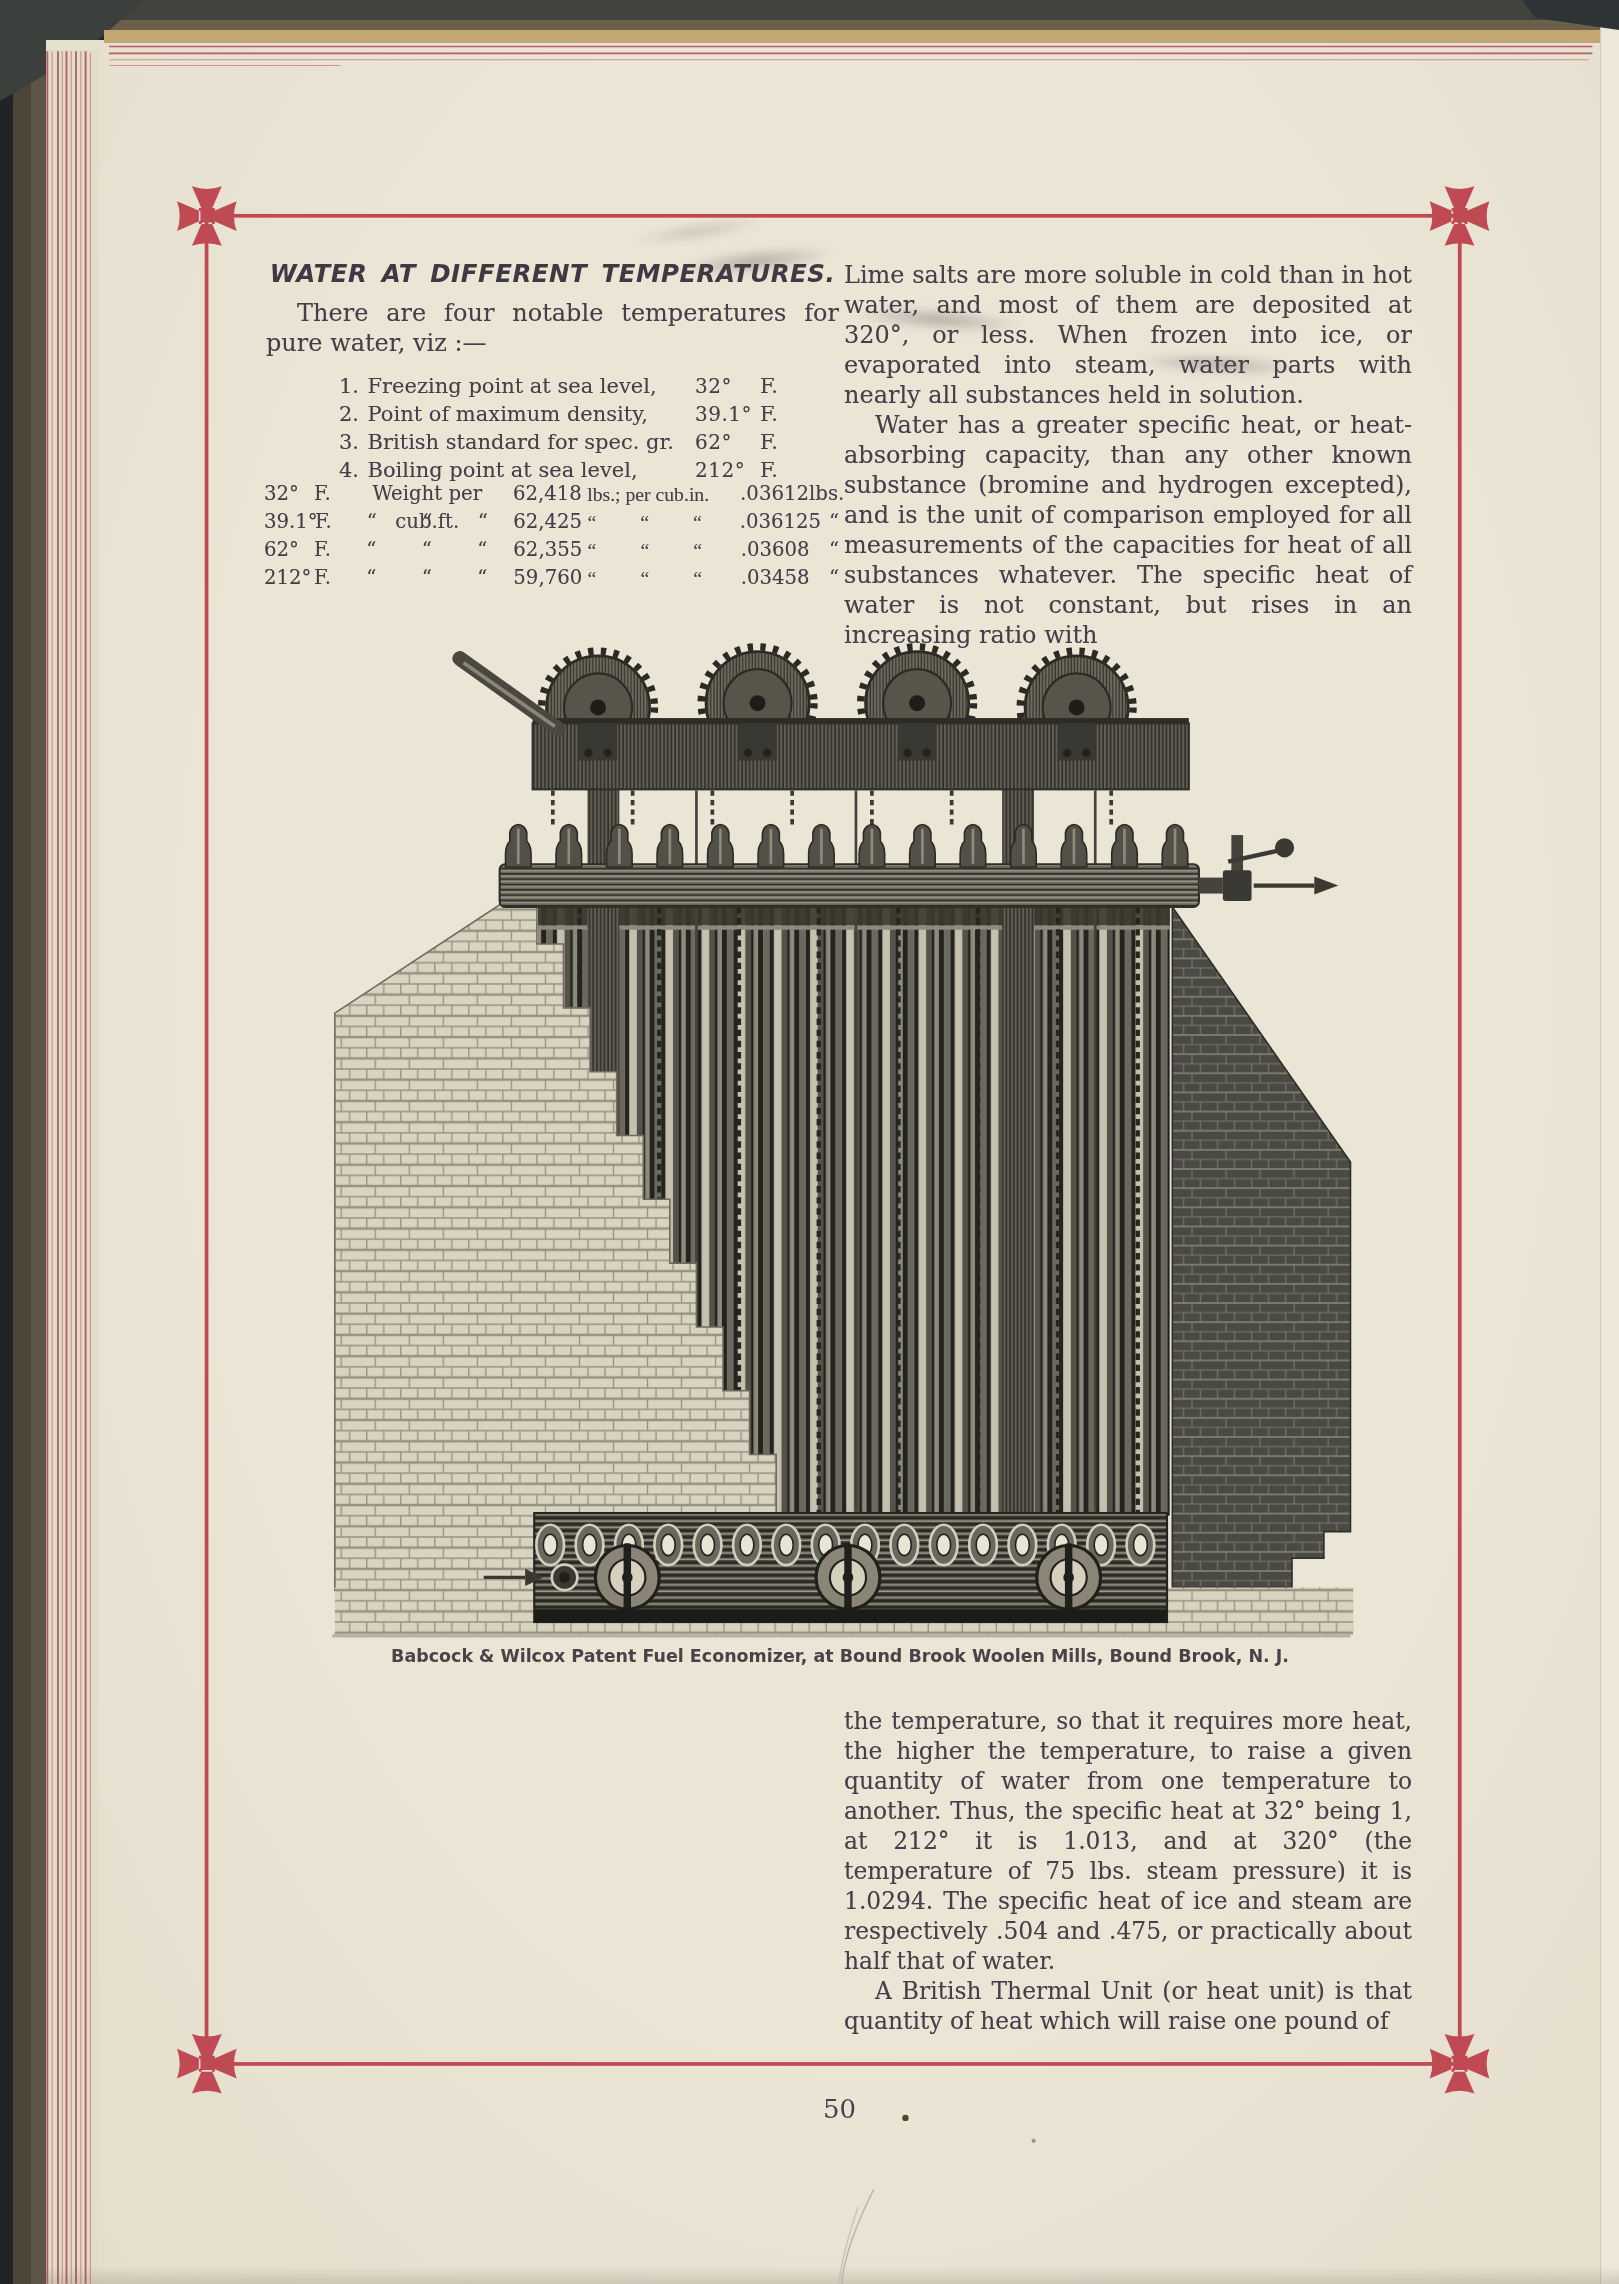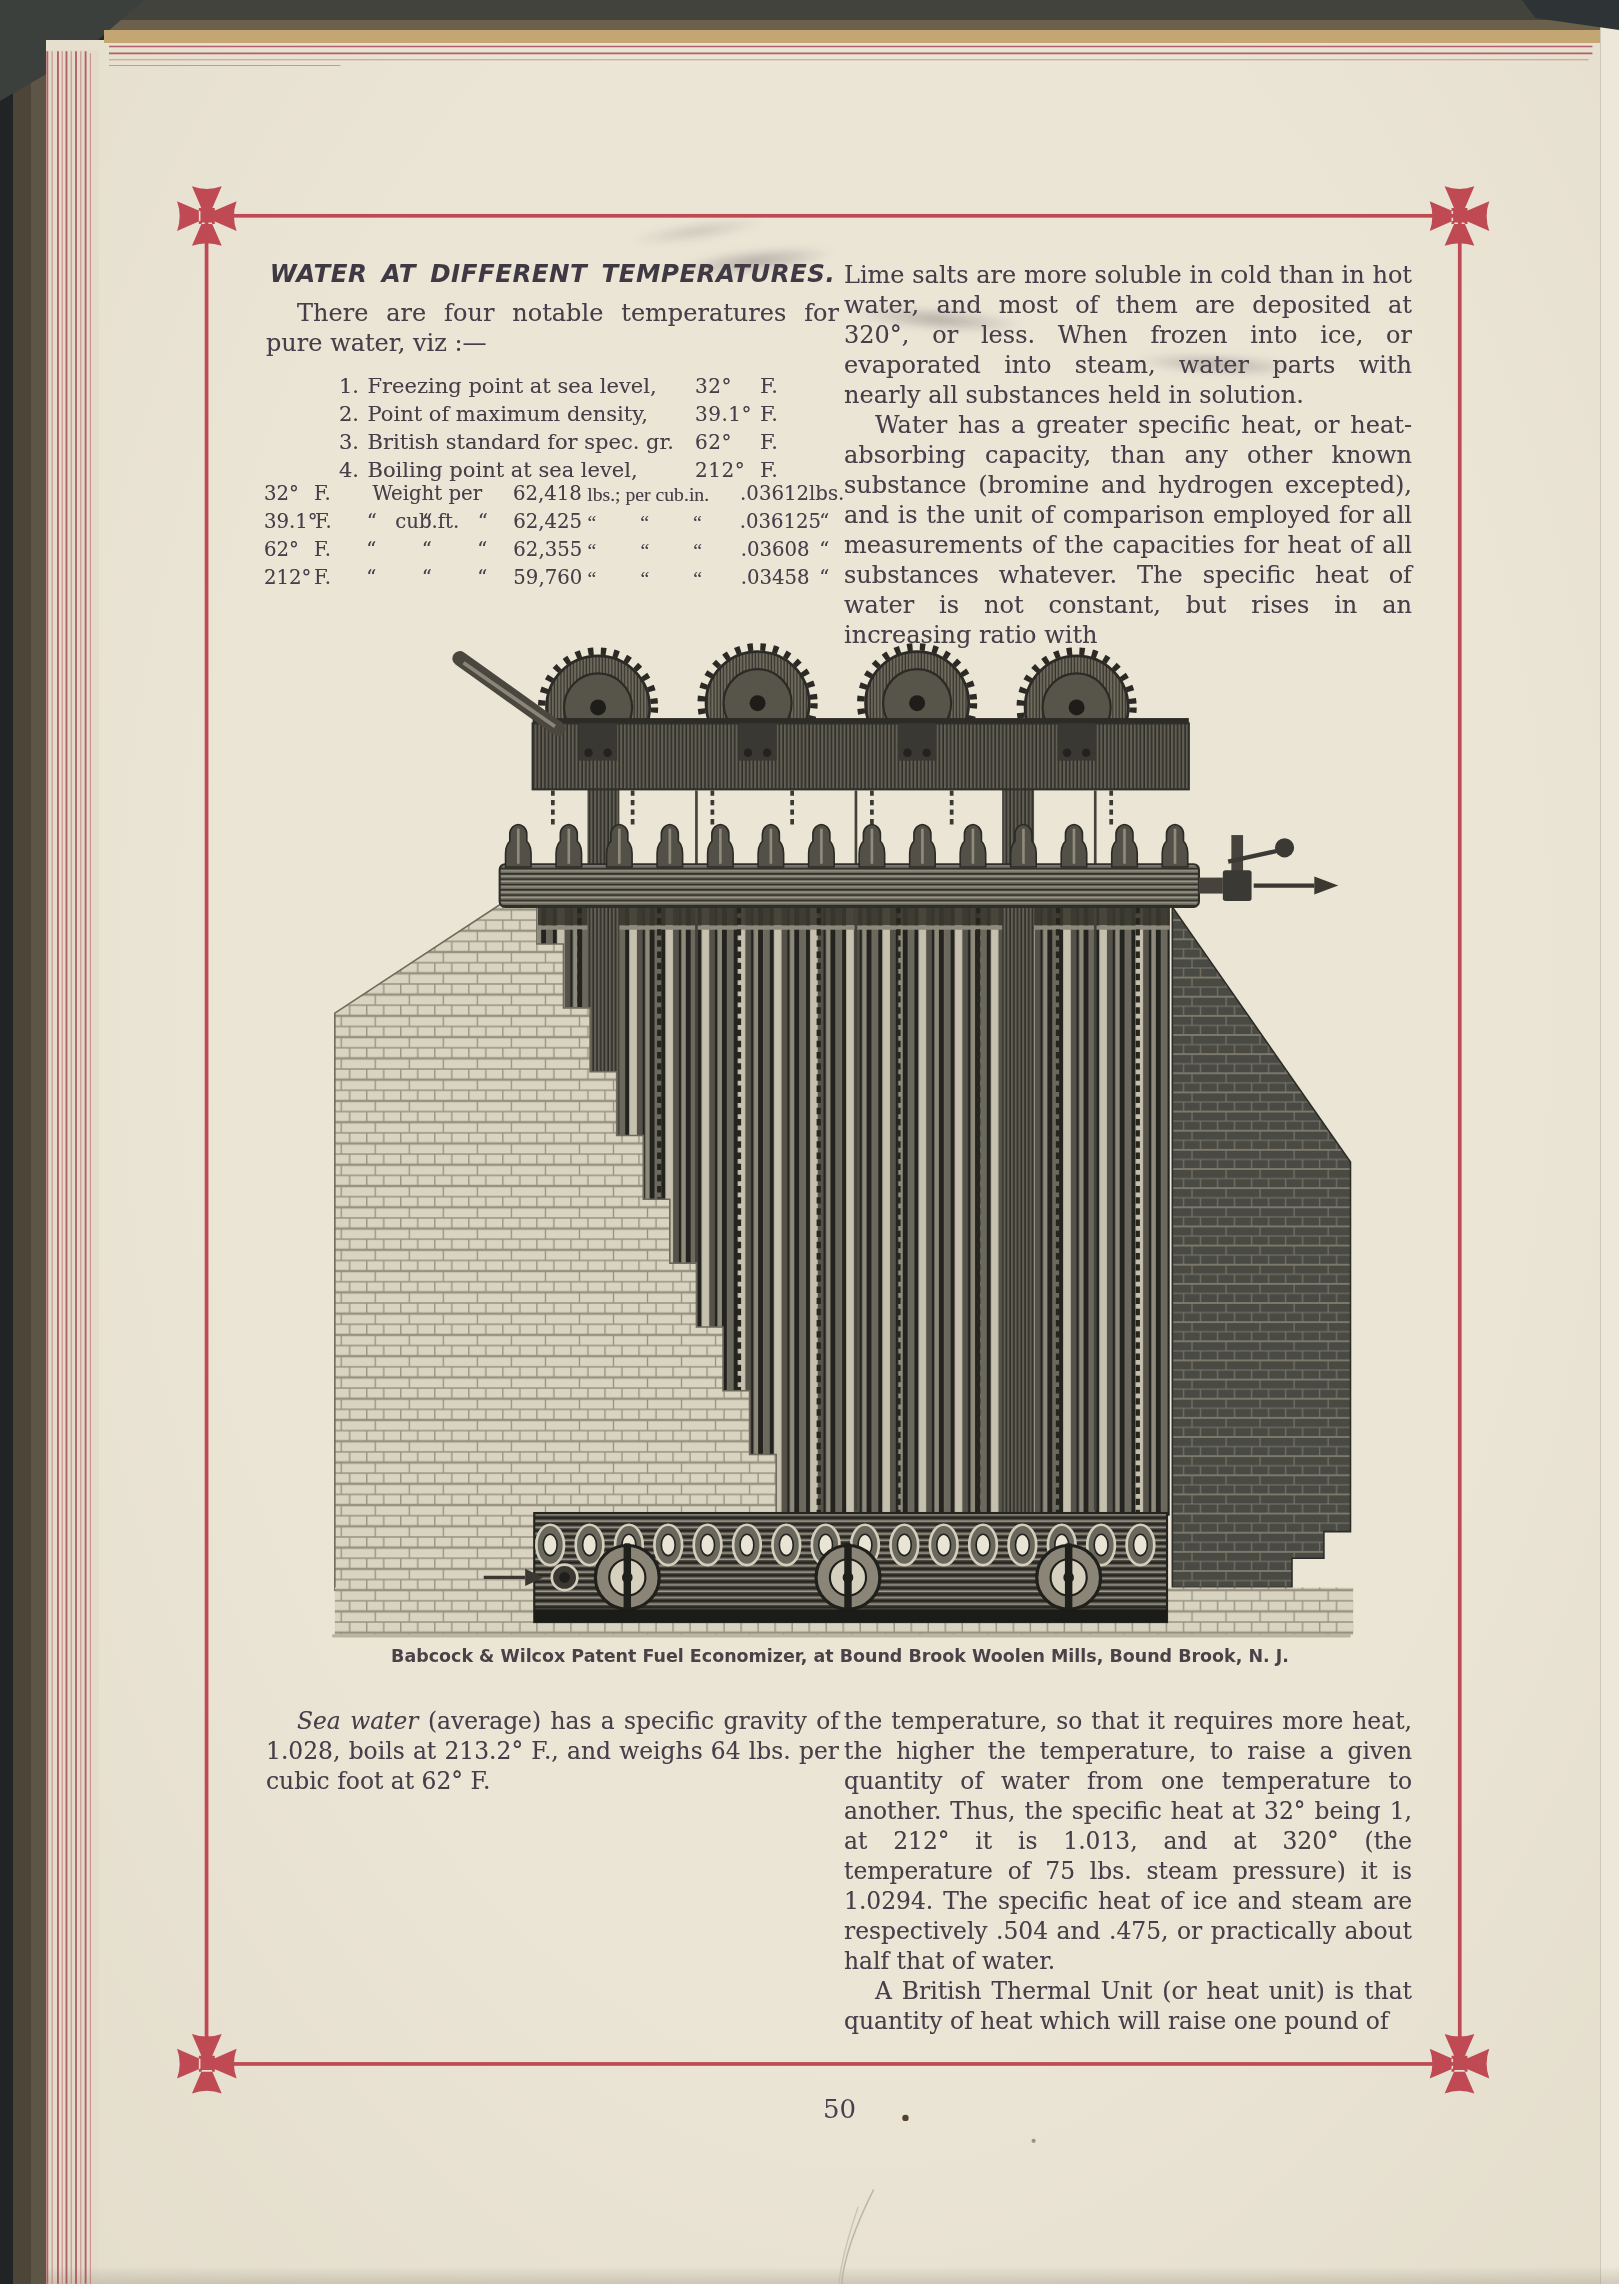--- a/index.html
+++ b/index.html
@@ -41,21 +41,21 @@
   .n-val{width:65px;font-size:20px;letter-spacing:0.5px;}
   .n-unit{width:28px;}
   .wtable{left:264px;top:480px;width:575px;font-size:19.7px;}
   .trow{display:flex;height:28px;line-height:28px;}
   .c-t{width:51px;}
   .c-f{width:28px;}
   .c-1{width:175px;text-align:center;}
   .c-v1{width:70px;text-align:right;}
   .c-2{width:156px;text-align:left;padding-left:5.3px;font-family:Liberation Serif, serif;}
   .c-v2{width:70px;text-align:right;}
-  .c-3{width:30px;text-align:center;}
+  .c-3{width:30px;text-align:right;}
   .dit{word-spacing:37px;letter-spacing:1.1px;}
   .p-gallon{left:266px;top:595px;width:573px;}
   .rcol-top{left:844px;top:260px;width:568px;}
   .caption{left:324px;top:1645px;width:1032px;text-align:center;
     font-family:"DejaVu Sans",sans-serif;font-weight:700;font-size:18px;
     color:#4c4147;transform:scaleX(.97);}
   .bl-col{left:266px;top:1706px;width:573px;}
   .br-col{left:844px;top:1706px;width:568px;}
   .br-col .para,.bl-col .para{font-size:23.4px;line-height:30px;}
   .pageno{left:797px;top:2094px;width:85px;text-align:center;font-size:26px;color:#4a4050;}
@@ -388,21 +388,20 @@
     </g>
     <g>
       <path d="M255,48 L440,180" stroke="#4a473e" stroke-width="28" stroke-linecap="round"></path>
       <path d="M262,56 L434,176" stroke="#8a8578" stroke-width="7"></path>
     </g>
   </svg>
 
   <div class="abs caption">Babcock &amp; Wilcox Patent Fuel Economizer, at Bound Brook Woolen Mills, Bound Brook, N. J.</div>
 
   <div class="abs bl-col">
-    <div class="para ind ink"><span class="ital">Sea water</span><span> (average) has a specific gravity of 1.028, boils at 213.2° F., and weighs 64 lbs. per cubic foot at 62° F.</span></div>
   </div>
 
   <div class="abs br-col">
     <div class="para ink">the temperature, so that it requires more heat, the higher the temperature, to raise a given quantity of water from one temperature to another. Thus, the specific heat at 32° being 1, at 212° it is 1.013, and at 320° (the temperature of 75 lbs. steam pressure) it is 1.0294. The specific heat of ice and steam are respectively .504 and .475, or practically about half that of water.</div>
     <div class="para ind ink">A British Thermal Unit (or heat unit) is that quantity of heat which will raise one pound of</div>
   </div>
 
   <div class="abs pageno">50</div>
 
   <div class="smudge sm1"></div>

